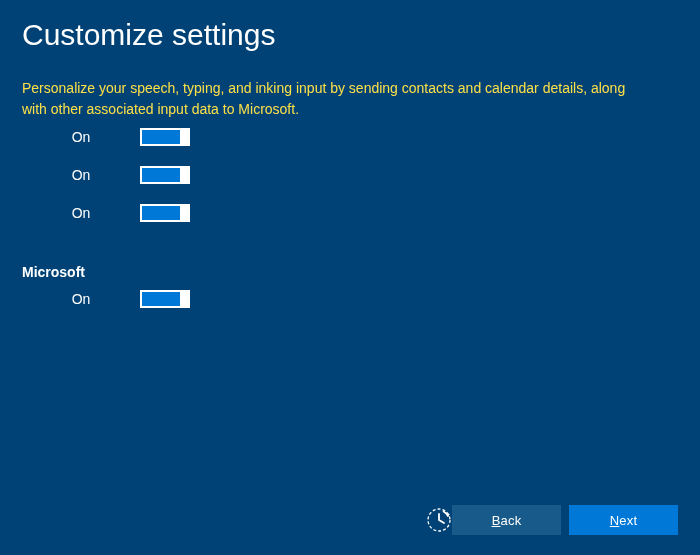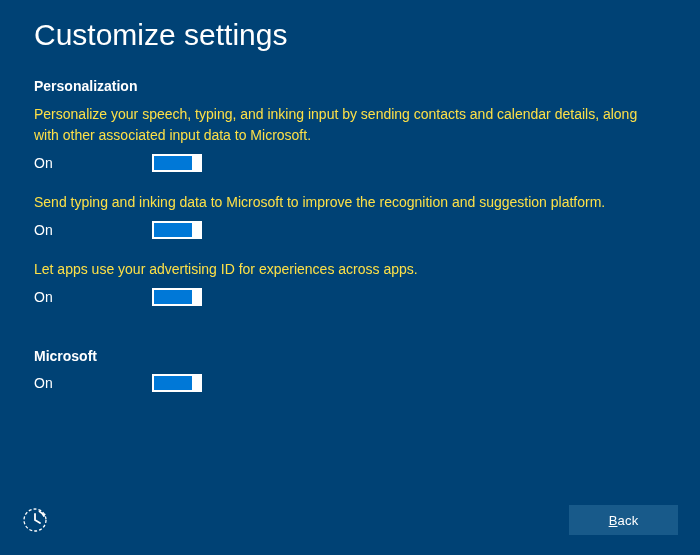--- a/index.html
+++ b/index.html
@@ -8,21 +8,20 @@
       height: 555px;
       background: #004275;
       color: #ffffff;
       font-family: "Segoe UI", Arial, sans-serif;
       font-weight: 300;
       overflow: hidden;
       position: relative;
     }
     .container {
       padding: 18px 20px 0 22px;
-      margin-left: 12px;
     }
     .title {
       font-size: 30px;
       font-weight: 300;
       margin-bottom: 26px;
       color: #ffffff;
     }
     .section-heading {
       font-size: 14px;
       font-weight: 600;
@@ -35,20 +34,21 @@
     .setting-desc {
       font-size: 14px;
       line-height: 1.5;
       padding-right: 30px;
       color: #fde047;
       margin-bottom: 8px;
     }
     .toggle-row {
       display: flex;
       align-items: center;
+      text-align: center;
     }
     .toggle-label {
       font-size: 14px;
       width: 118px;
       color: #ffffff;
     }
     .toggle {
       width: 50px;
       height: 18px;
       background: #0078d7;
@@ -68,21 +68,21 @@
       margin-top: 42px;
     }
     .footer {
       position: absolute;
       left: 0;
       right: 0;
       bottom: 0;
       height: 56px;
       display: flex;
       align-items: center;
-      justify-content: space-between;
+      justify-content: flex-end;
       padding: 0 22px 14px 22px;
     }
     .accessibility-icon {
       width: 26px;
       height: 26px;
       cursor: pointer;
     }
     .buttons {
       display: flex;
       gap: 8px;
@@ -106,44 +106,41 @@
     }
     .mn { text-decoration: underline; }
   </style>
 </head>
 <body>
 
 <div class="container">
   <h1 class="title">Customize settings</h1>
 
   <div>
-    <div class="section-heading">Personalization</div>
 
     <div class="setting">
       <div class="setting-desc">Personalize your speech, typing, and inking input by sending contacts and calendar details, along with other associated input data to Microsoft.</div>
       <div class="toggle-row">
         <span class="toggle-label">On</span>
         <div class="toggle">
             <div class="thumb"></div>
           </div>
       </div>
     </div>
 
     <div class="setting">
-      <div class="setting-desc">Send typing and inking data to Microsoft to improve the recognition and suggestion platform.</div>
       <div class="toggle-row">
         <span class="toggle-label">On</span>
         <div class="toggle">
             <div class="thumb"></div>
           </div>
       </div>
     </div>
 
     <div class="setting">
-      <div class="setting-desc">Let apps use your advertising ID for experiences across apps.</div>
       <div class="toggle-row">
         <span class="toggle-label">On</span>
         <div class="toggle">
             <div class="thumb"></div>
           </div>
       </div>
     </div>
   </div>
 
   <div class="location-section">
@@ -164,14 +161,15 @@
   <div class="accessibility-icon">
     <svg viewBox="0 0 26 26" width="26" height="26">
       <circle cx="13" cy="13" r="11" fill="none" stroke="#ffffff" stroke-width="1.3" stroke-dasharray="3 2"></circle>
       <path d="M13 7 L13 13 L18 16" fill="none" stroke="#ffffff" stroke-width="1.8" stroke-linecap="round"></path>
       <path d="M17.5 4.5 A10 10 0 0 1 22 9" fill="none" stroke="#ffffff" stroke-width="1.8" stroke-linecap="round"></path>
       <polygon points="22,9 20,6.5 24,7" fill="#ffffff"></polygon>
     </svg>
   </div>
   <div class="buttons">
     <button class="btn btn-back"><span class="mn">B</span><span>ack</span></button>
+    <button class="btn btn-next"><span class="mn">N</span><span>ext</span></button>
   </div>
 </div>
 
 </body></html>

